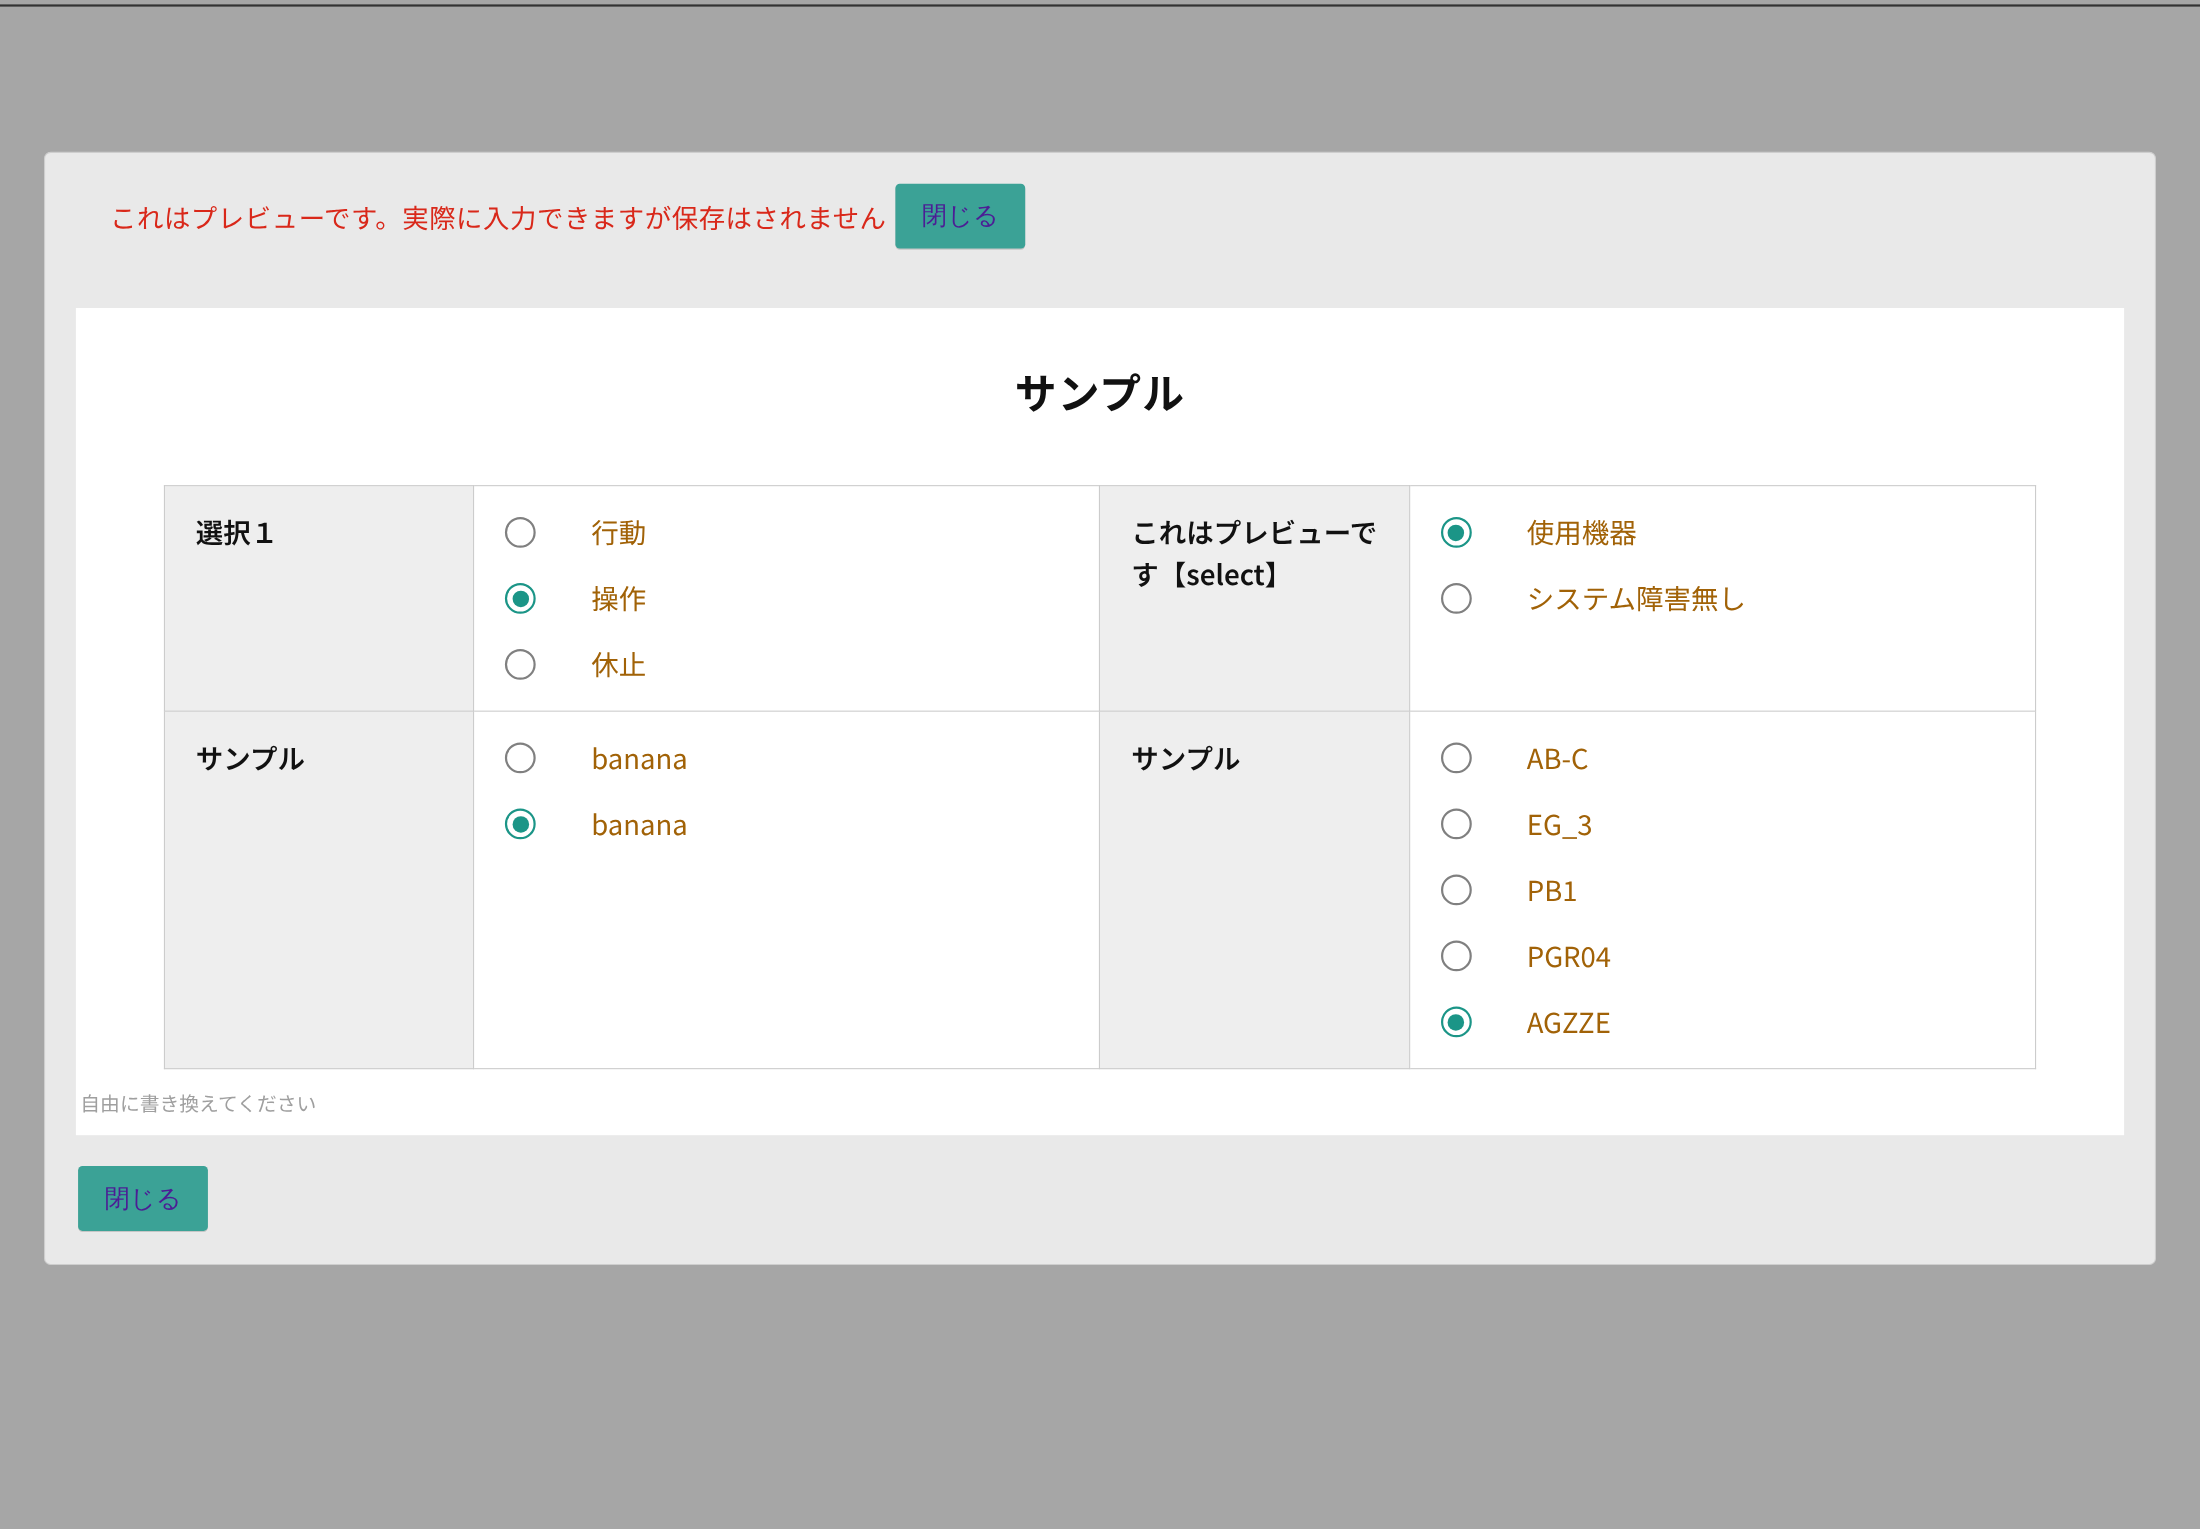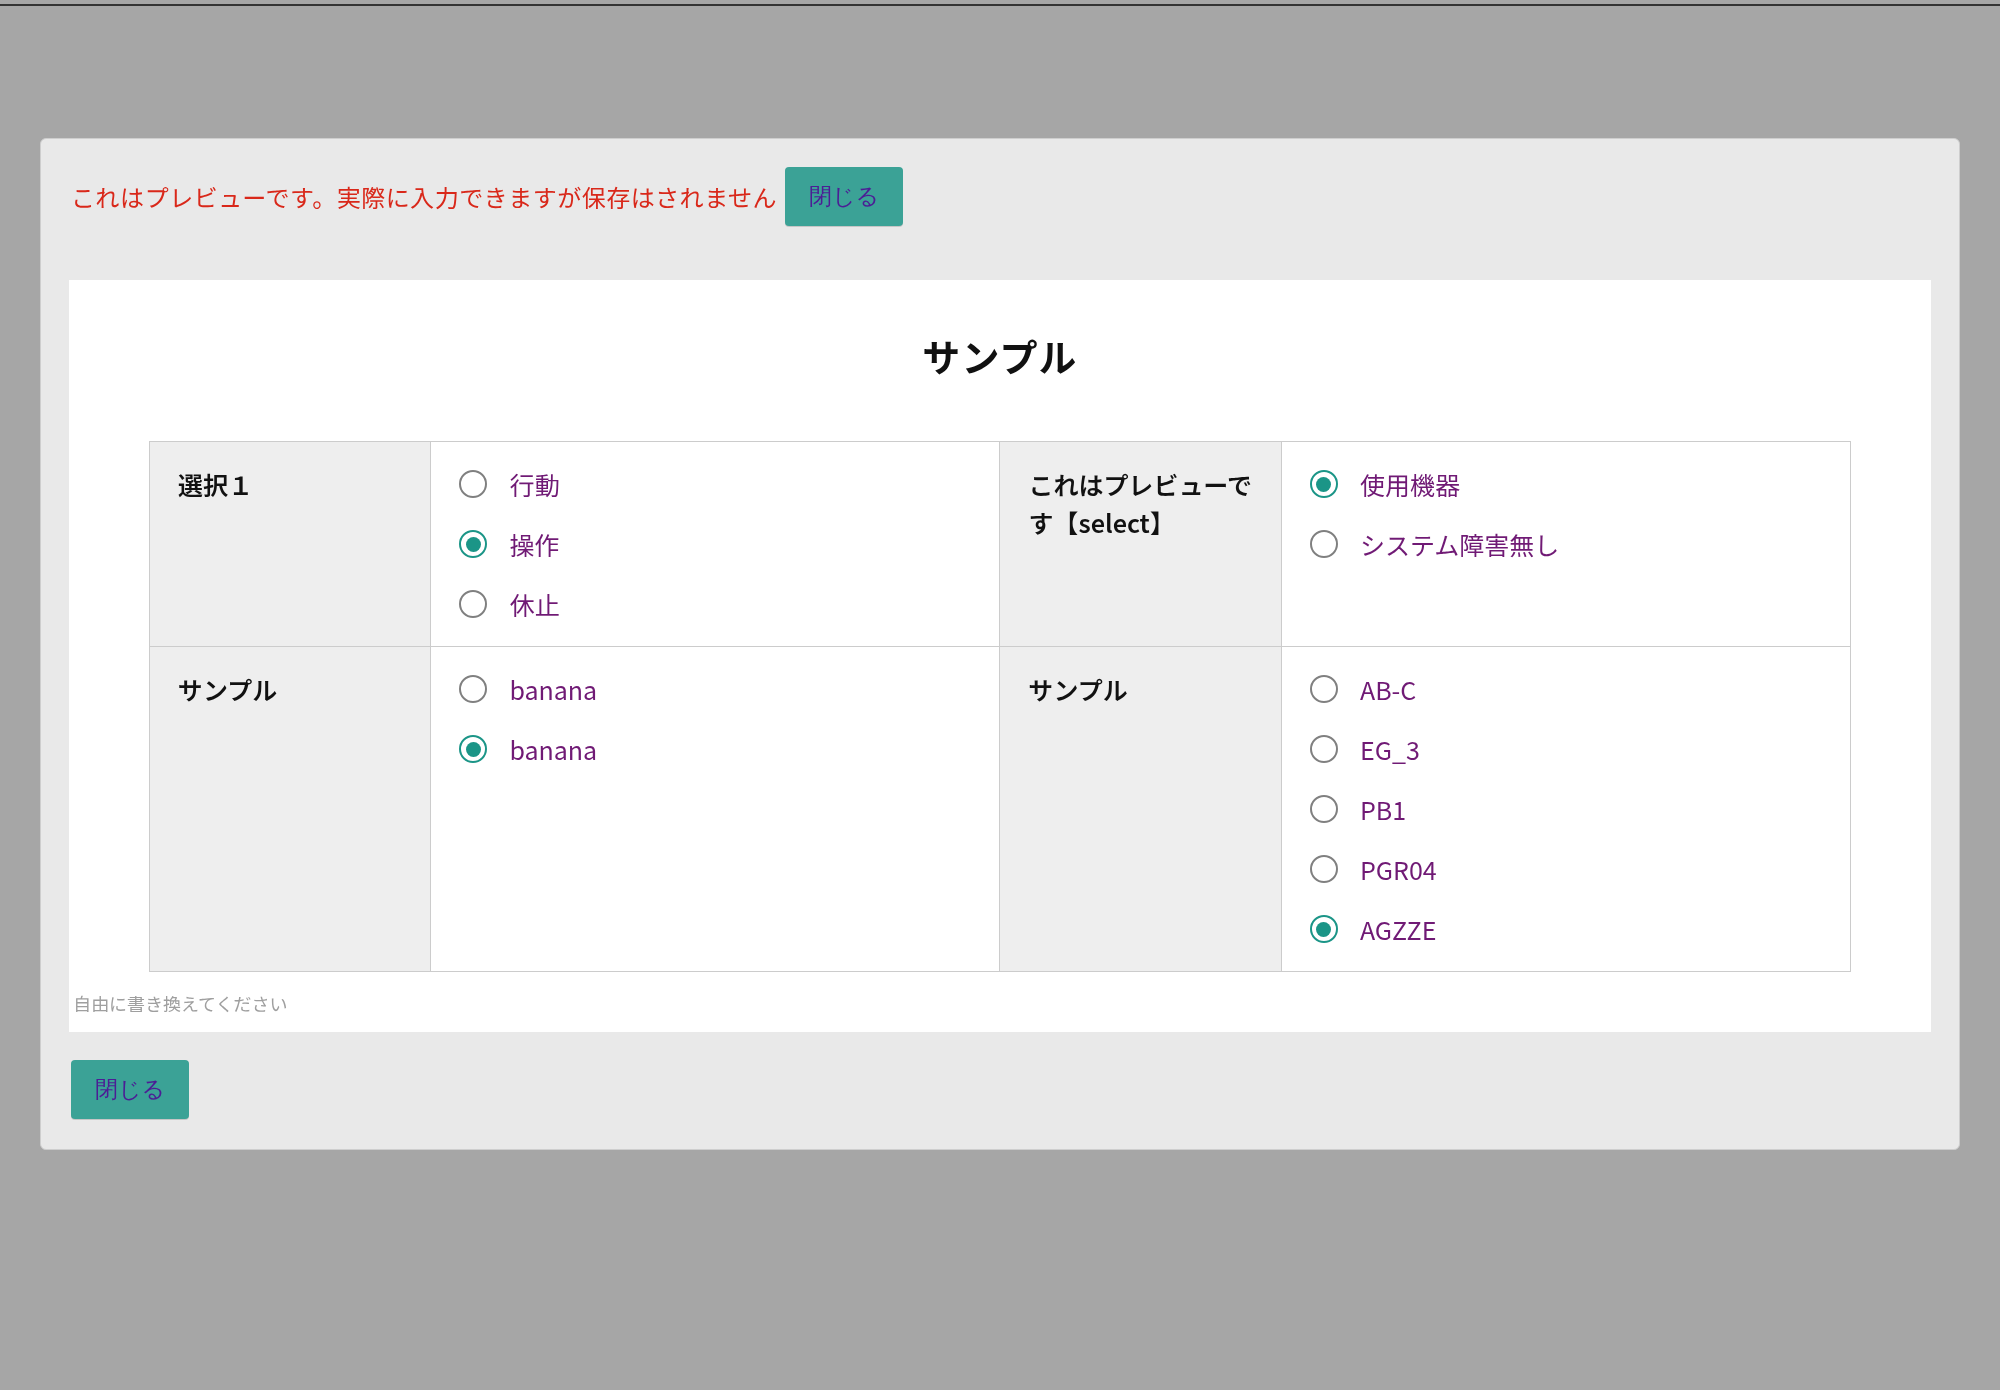--- a/index.html
+++ b/index.html
@@ -29,20 +29,21 @@
     .header-row {
       display: flex;
       align-items: center;
       padding-left: 30px;
       margin-bottom: 54px;
     }
     .preview-warning {
       color: #d9281a;
       font-size: 24px;
       letter-spacing: 0.5px;
+      margin-left: 29px;
     }
     .btn {
       background: #3ba296;
       color: #4c1d95;
       border: none;
       border-radius: 4px;
       font-size: 23px;
       padding: 14px 24px;
       cursor: pointer;
       margin-left: 8px;
@@ -114,21 +115,22 @@
     }
     .radio-circle.selected::after {
       content: "";
       width: 15px;
       height: 15px;
       background: #1b9587;
       border-radius: 50%;
     }
     .radio-label {
       font-size: 25px;
-      color: #701a75;
+      color: #a16207;
+      margin-left: 28px;
     }
     .footer-note {
       color: #9f9f9f;
       font-size: 18px;
       padding: 18px 0 16px 4px;
       margin: 0 0 0 0;
     }
   </style>
 </head>
 <body>

